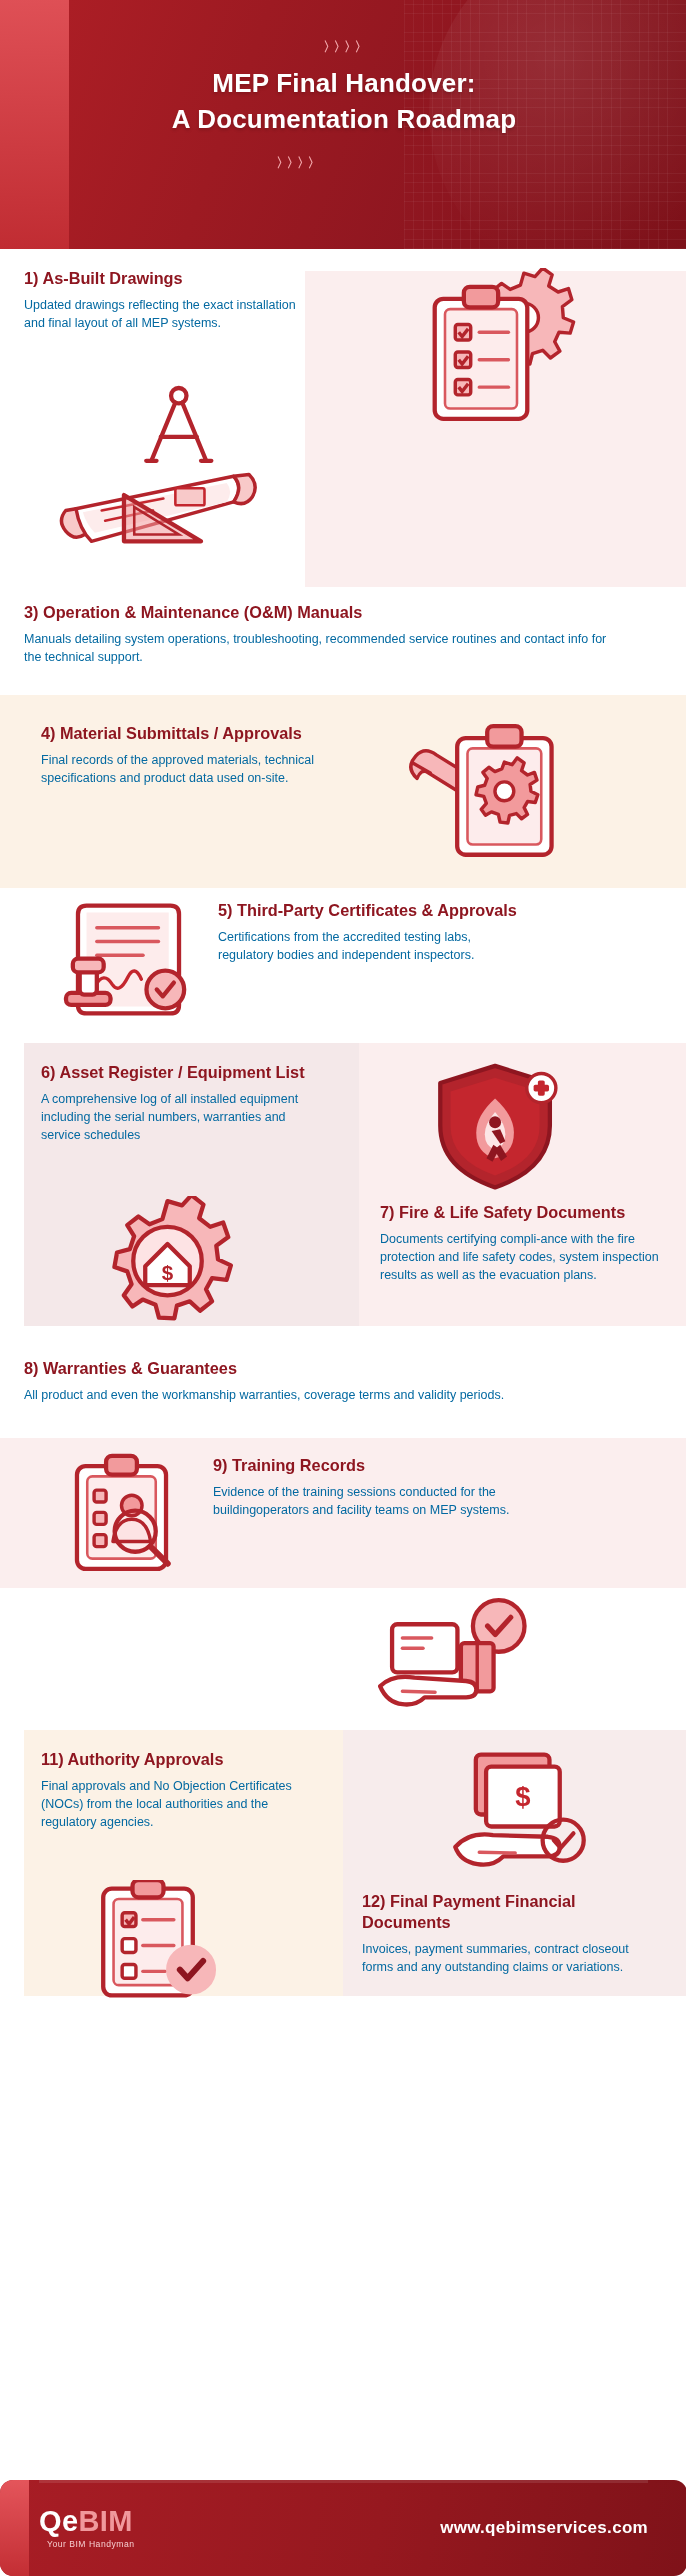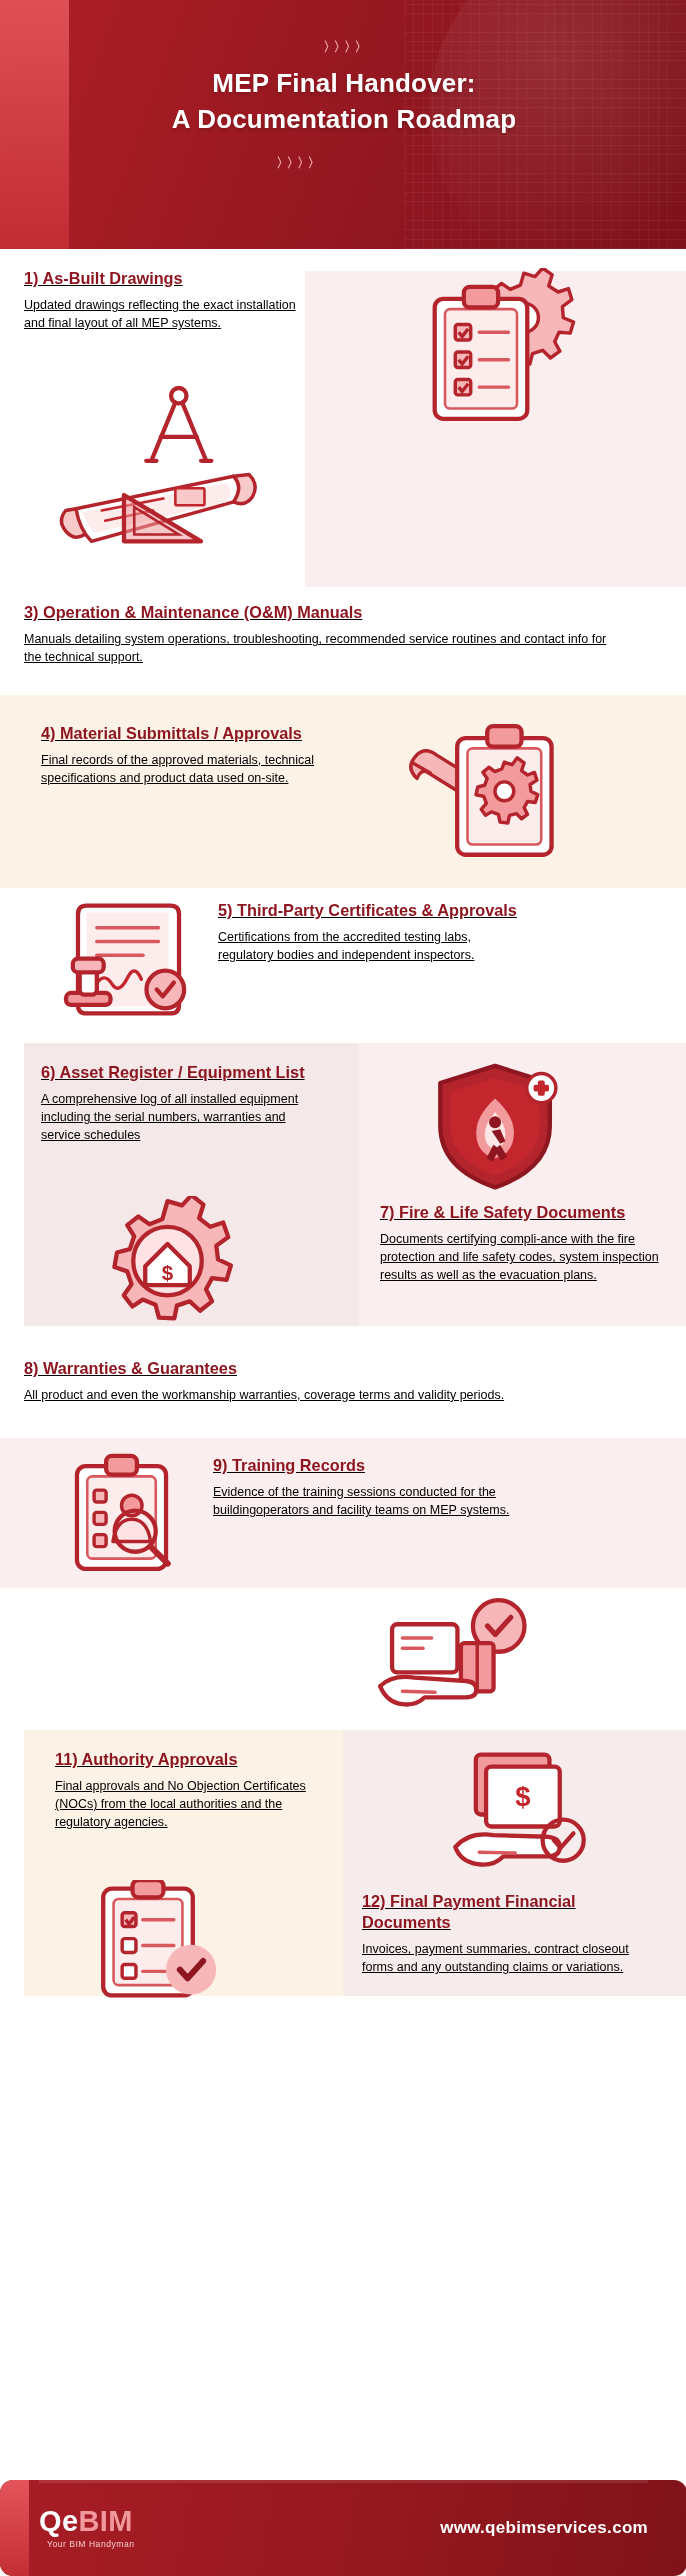--- a/index.html
+++ b/index.html
@@ -72,30 +72,30 @@
   
   .content { position: relative; padding: 0; }
 
   .band {
     position: relative;
     width: 687px;
   }
   .band.tint-pink { background: #fbeeee; }
   .band.tint-cream { background: #fcf2e6; }
   .band.plain { background: #ffffff; }
-  .txt { padding: 0; text-decoration: underline; }
+  .txt { padding: 0; }
   .num-title {
     color: #8e1620;
     font-size: 16.3px;
     font-weight: 700;
     line-height: 1.3;
     margin-bottom: 6.9px;
   }
   .desc {
-    color: #000000;
+    color: #0369a1;
     font-size: 12.5px;
     line-height: 1.45;
   }
 
   
   .blk { position: absolute; }
 
   
   .ill { position: absolute; }
   .ill svg { display: block; }
@@ -384,21 +384,21 @@
           <path d="M14 106 q14 -14 40 -10 l60 4 q12 1 12 10 q0 9 -12 9 l-48 0 q-10 10 -26 8 q-18 -2 -26 -21 z" fill="#ffffff" stroke="#b3242c" stroke-width="5" stroke-linejoin="round"></path>
           <path d="M40 112 l38 1" stroke="#d9585e" stroke-width="4" stroke-linecap="round"></path>
         </svg>
       </div>
     </div>
 
     <div class="band plain" style="height:283px;">
       <div class="blk" style="left:24px; top:0px; width:319px; height:266px; background:#fcf2e6;"></div>
       <div class="blk" style="left:343px; top:0px; width:343px; height:266px; background:#f7ecec;"></div>
 
-      <div class="blk txt" style="left:55px; top:19px; width:275px;">
+      <div class="blk txt" style="left:41px; top:19px; width:275px;">
         <div class="num-title">11) Authority Approvals</div>
         <div class="desc">Final approvals and No Objection Certificates (NOCs) from the local authorities and the regulatory agencies.</div>
       </div>
 
       <div class="ill" style="left:86px; top:150px;">
         <svg width="155" height="125" viewBox="0 0 180 145">
           <rect x="20" y="10" width="104" height="124" rx="10" fill="#ffffff" stroke="#b3242c" stroke-width="5"></rect>
           <rect x="32" y="22" width="80" height="100" rx="6" fill="#fdecec" stroke="#d9585e" stroke-width="3"></rect>
           <rect x="54" y="0" width="36" height="20" rx="7" fill="#f29a9c" stroke="#b3242c" stroke-width="5"></rect>
           <g stroke="#b3242c" stroke-width="4" fill="none">

